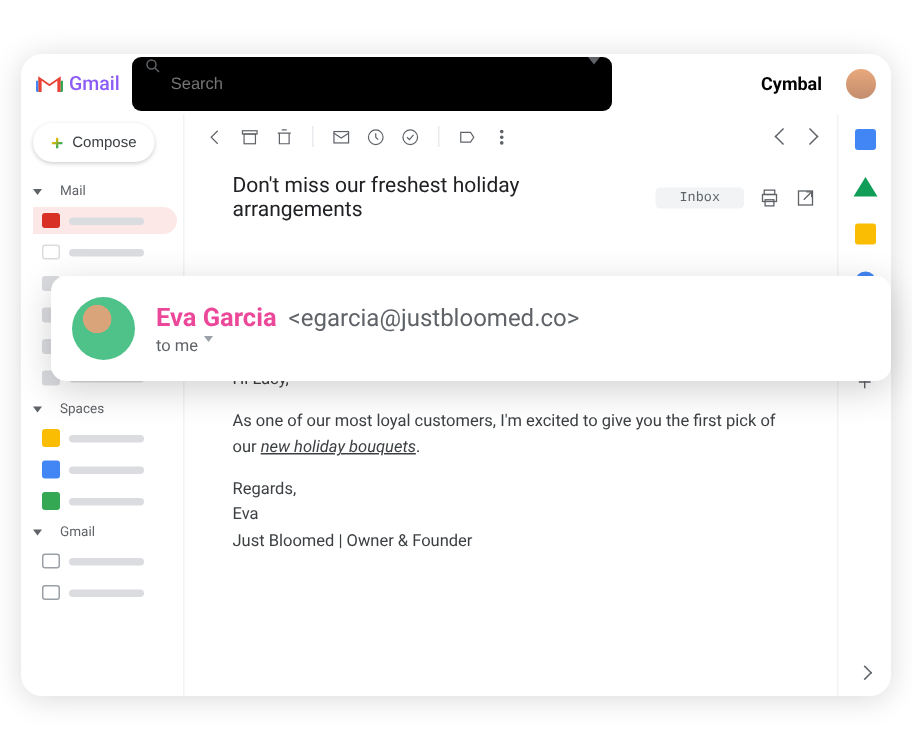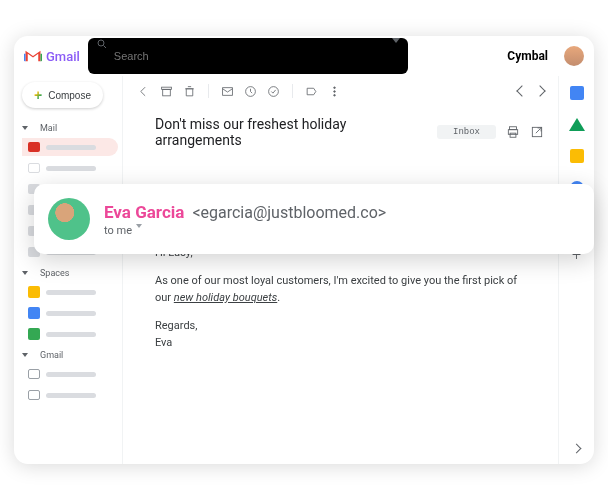--- a/index.html
+++ b/index.html
@@ -344,20 +344,21 @@
       <div style="height:66px"></div>
 
       <div class="email-body">
         <p>Hi Lucy,</p>
         <p>
           <span>As one of our most loyal customers, I'm excited to give you the first pick of our </span><span class="link">new holiday bouquets</span><span>.</span>
         </p>
         <div class="sig">
           <div>Regards,</div>
           <div>Eva</div>
+          <div>Just Bloomed | Owner &amp; Founder</div>
         </div>
       </div>
     </div>
 
     <div class="right-rail">
       <div class="rail-icon rail-cal"></div>
       <div class="rail-drive"></div>
       <div class="rail-icon rail-keep"></div>
       <div class="rail-icon rail-contacts"></div>
       <div class="rail-icon rail-ext"></div>

